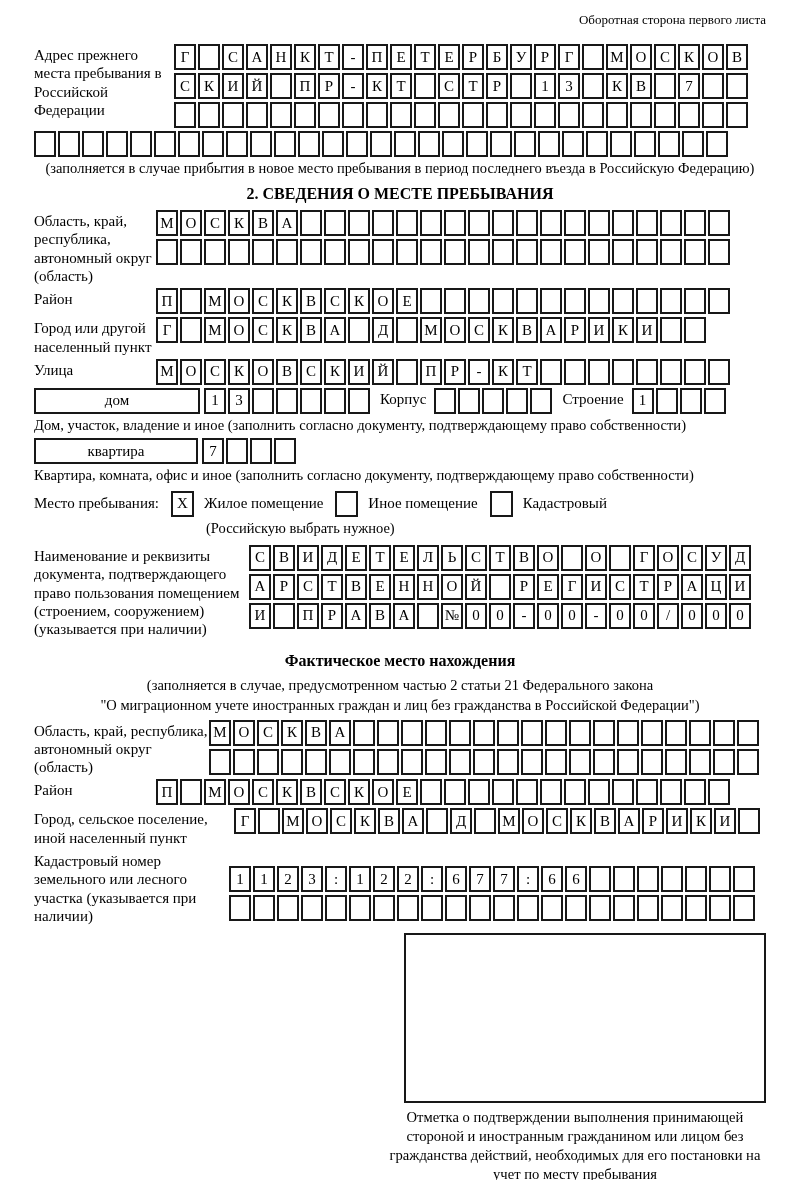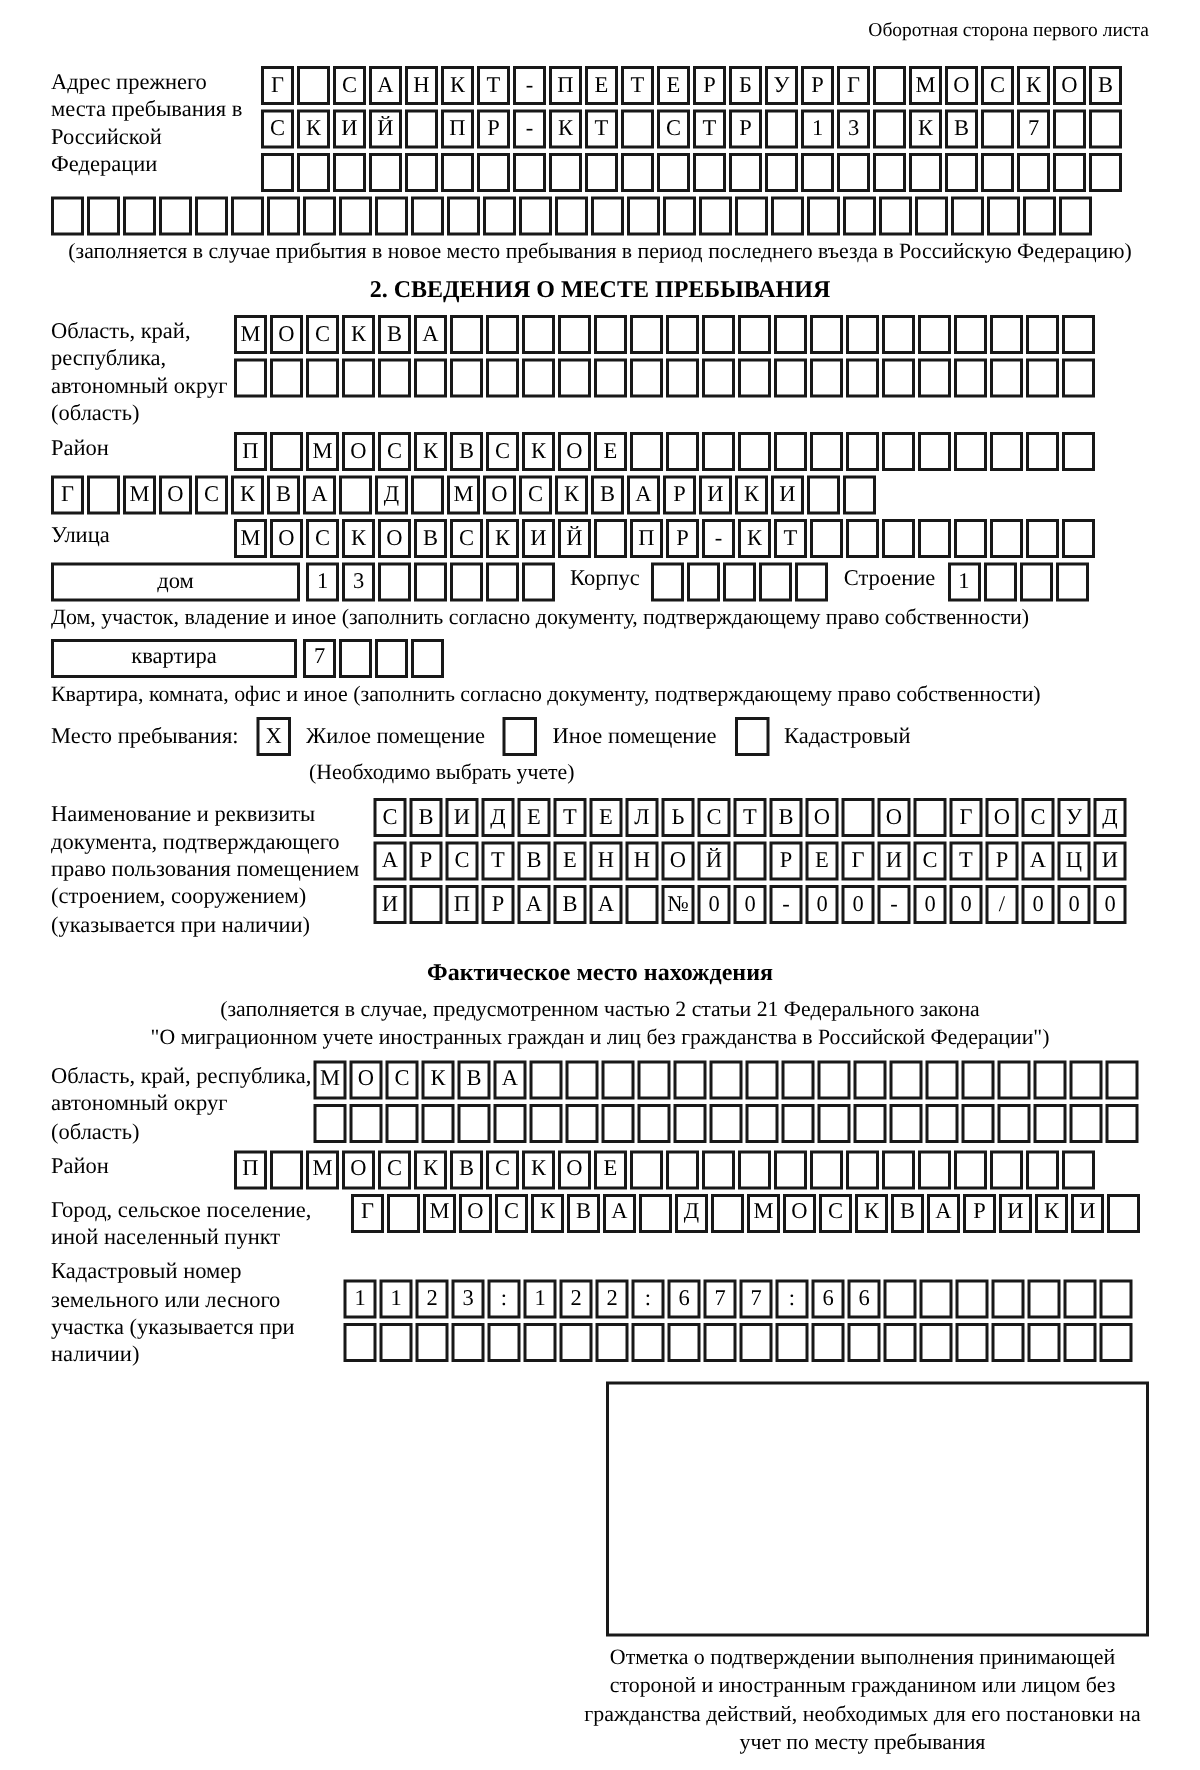--- a/index.html
+++ b/index.html
@@ -254,20 +254,21 @@
         <span class="cell"></span>
         <span class="cell"></span>
         <span class="cell"></span>
         <span class="cell"></span>
         <span class="cell"></span>
         <span class="cell"></span>
       </div>
   </div>
 
   <div class="row">
+    <div class="lbl w120">Город или другой населенный пункт</div>
     <div class="cells">
         <span class="cell">Г</span>
         <span class="cell"></span>
         <span class="cell">М</span>
         <span class="cell">О</span>
         <span class="cell">С</span>
         <span class="cell">К</span>
         <span class="cell">В</span>
         <span class="cell">А</span>
         <span class="cell"></span>
@@ -360,21 +361,21 @@
 
   <div class="row stay-row">
     <span>Место пребывания:</span>
     <span class="checkbox">X</span>
     <span>Жилое помещение</span>
     <span class="checkbox"></span>
     <span>Иное помещение</span>
     <span class="checkbox"></span>
     <span>Кадастровый</span>
   </div>
-  <div class="stay-note">(Необходимо выбрать учете)</div>
+  <div class="stay-note">(Российскую выбрать нужное)</div>
 
   <div class="row doc-row">
     <div class="lbl w215">Наименование и реквизиты документа, подтверждающего право пользования помещением (строением, сооружением) (указывается при наличии)</div>
     <div class="col">
       <div class="cells">
           <span class="cell">С</span>
           <span class="cell">В</span>
           <span class="cell">И</span>
           <span class="cell">Д</span>
           <span class="cell">Е</span>

